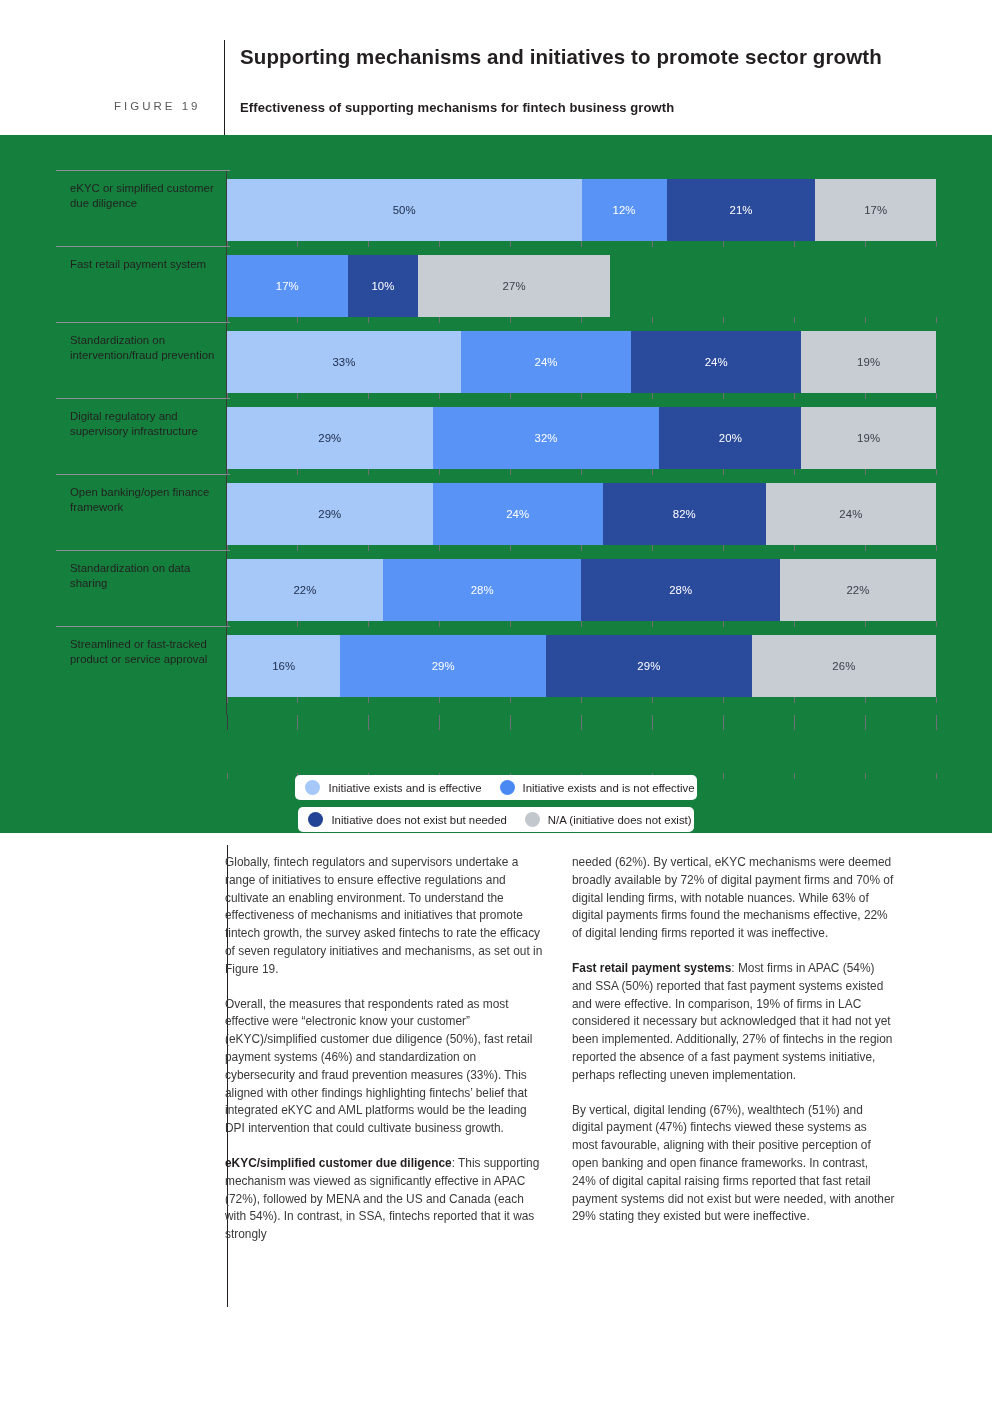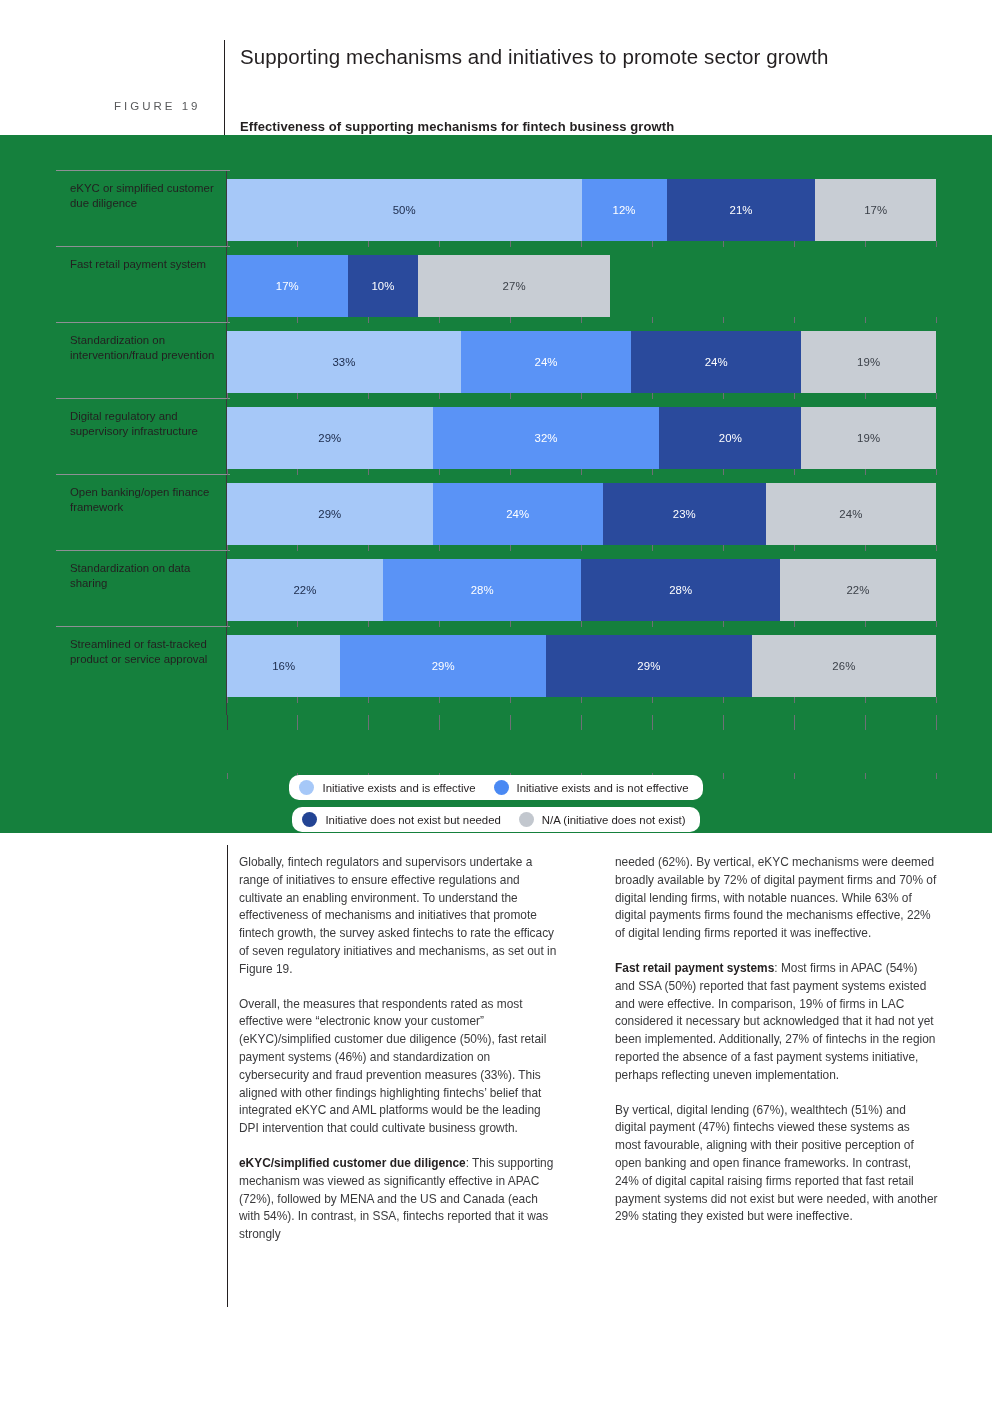--- a/index.html
+++ b/index.html
@@ -15,25 +15,25 @@
   
   .header { position: absolute; left: 0; top: 0; width: 992px; height: 135px; background:#fff; }
   .fig-label {
     position: absolute; left: 114px; top: 100px;
     font-size: 11.5px; letter-spacing: 3.0px; color: #58595b;
     font-weight: 400; white-space: nowrap;
   }
   .hdr-rule { position: absolute; left: 224px; top: 40px; width: 1px; height: 95px; background: #231f20; }
   .hdr-title {
     position: absolute; left: 240px; top: 45px;
-    font-size: 20.5px; font-weight: 400; color: #231f20; letter-spacing: .1px;
+    font-size: 20.5px; font-weight: 700; color: #231f20; letter-spacing: .1px;
   }
   .hdr-sub {
     position: absolute; left: 240px; top: 100px;
-    font-size: 13px; font-weight: 700; color: #231f20; letter-spacing: .1px; margin-top: 19px;
+    font-size: 13px; font-weight: 700; color: #231f20; letter-spacing: .1px;
   }
 
   
   .chart-panel {
     position: absolute; left: 0; top: 135px; width: 992px; height: 698px;
     background: #15803d;
   }
   .chart-area { position: absolute; left: 56px; top: 35px; width: 880px; height: 585px; }
 
   .row { position: relative; height: 76px; }
@@ -60,31 +60,31 @@
   .tick { position: absolute; top: 0; width: 1px; height: 100%;
           background: repeating-linear-gradient(to bottom,#6e7076 0px,#6e7076 6px,transparent 6px,transparent 76px); }
   .axis-bottom-ticks { position: absolute; left: 171px; top: 545px; width: 709px; height: 18px; }
   .axis-bottom-ticks .t { position: absolute; top: 0; width: 1px; height: 15px; background: #6e7076; }
   .axis-bottom-ticks .t0 { background: #3b3b3d; }
 
   
   .legend { position: absolute; left: 56px; top: 640px; width: 880px; }
   .legend-row { display: flex; justify-content: center; margin-bottom: 7px; }
   .legend-pill {
-    background: #ffffff; border-radius: 10px; padding: 5px 14px 5px 10px;
+    background: #ffffff; border-radius: 5px; padding: 5px 2px 5px 10px;
     display: flex; align-items: flex-start; gap: 18px;
   }
   .legend-item { display: flex; align-items: center; gap: 8px; }
   .swatch { width: 15px; height: 15px; border-radius: 50%; flex: 0 0 auto; }
   .legend-text { font-size: 11.4px; color: #231f20; white-space: nowrap; }
 
   
   .body-wrap { position: absolute; left: 0; top: 833px; width: 992px; height: 570px; background:#fff; }
   .body-rule { position: absolute; left: 227px; top: 12px; width: 1px; height: 462px; background: #231f20; }
-  .cols { position: absolute; left: 239px; top: 21px; width: 700px; display: flex; gap: 53px; }
+  .cols { position: absolute; left: 225px; top: 21px; width: 700px; display: flex; gap: 24px; }
   .col { width: 323px; }
   .col p { font-size: 11.9px; line-height: 17.8px; color: #3a3a3c; margin-bottom: 17px; }
   .col p:last-child { margin-bottom: 0; }
   .col p b { color: #231f20; font-weight: 700; }
 </style>
 </head>
 <body>
 
 <div class="page">
 
@@ -181,21 +181,21 @@
             <div class="cat-label">Open banking/open finance framework</div>
             <div class="bars-wrap">
               <div class="bar">
                 <div class="seg c0" style="width: 29%;">
                   <span>29%</span>
                 </div>
                 <div class="seg c1" style="width: 24%;">
                   <span>24%</span>
                 </div>
                 <div class="seg c2" style="width: 23%;">
-                  <span>23%</span>
+                  <span>82%</span>
                 </div>
                 <div class="seg c3" style="width: 24%;">
                   <span>24%</span>
                 </div>
               </div>
             </div>
           </div>
           <div class="row">
             <div class="row-sep"></div>
             <div class="cat-label">Standardization on data sharing</div>

